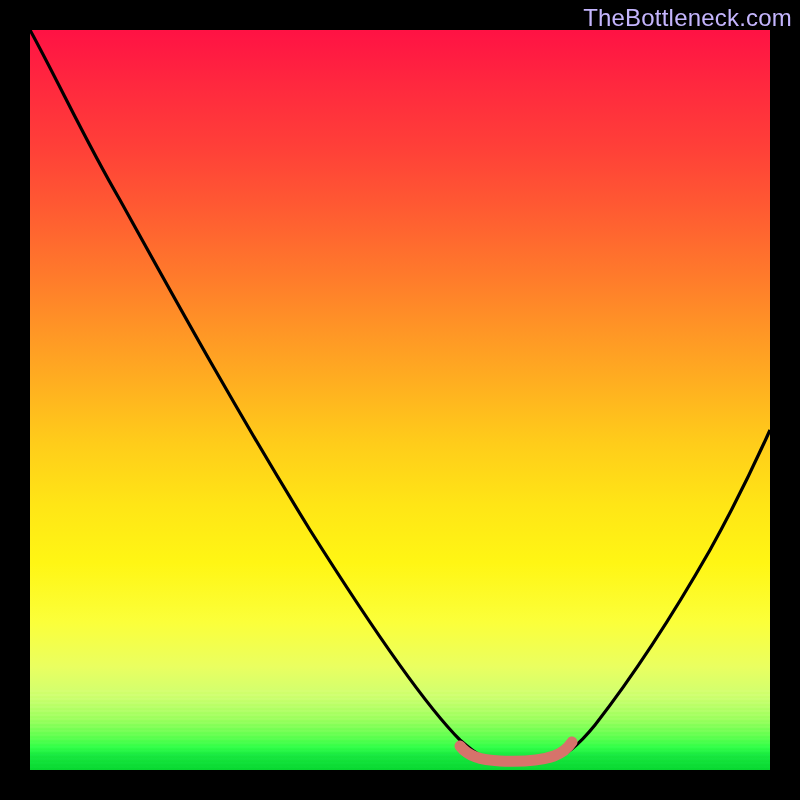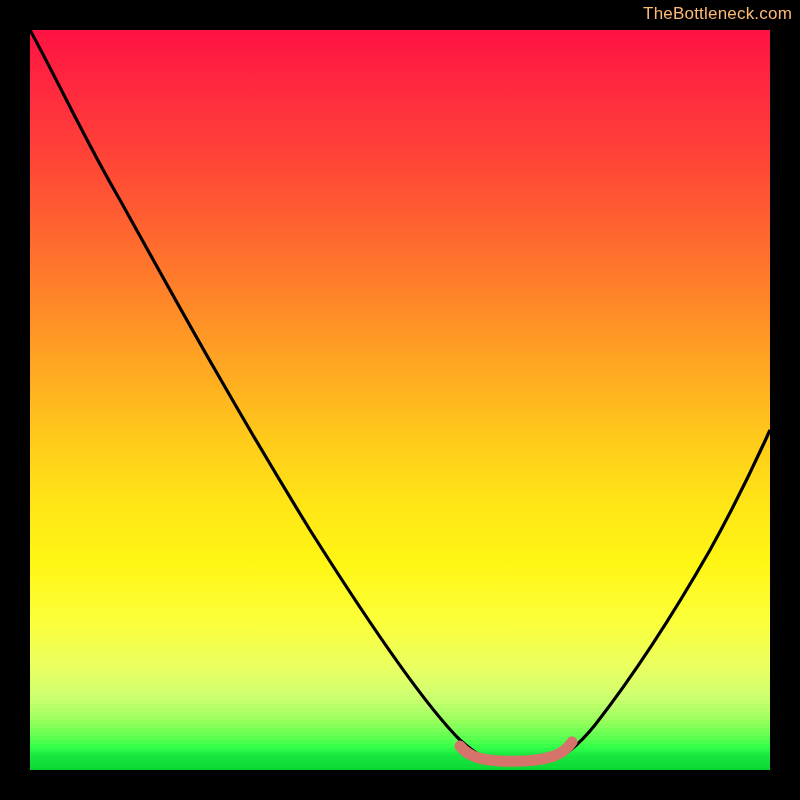--- a/index.html
+++ b/index.html
@@ -71,22 +71,22 @@
     left: 0;
     top: 0;
     width: 740px;
     height: 740px;
     pointer-events: none;
   }
   .watermark {
     position: absolute;
     top: 4px;
     right: 8px;
-    color: #fdba74;
-    font-size: 17px;
+    color: #c4b5fd;
+    font-size: 24px;
     font-weight: 400;
     letter-spacing: 0.2px;
     user-select: none;
   }
 </style>
 </head>
 <body>
 
 <div class="frame">
 

